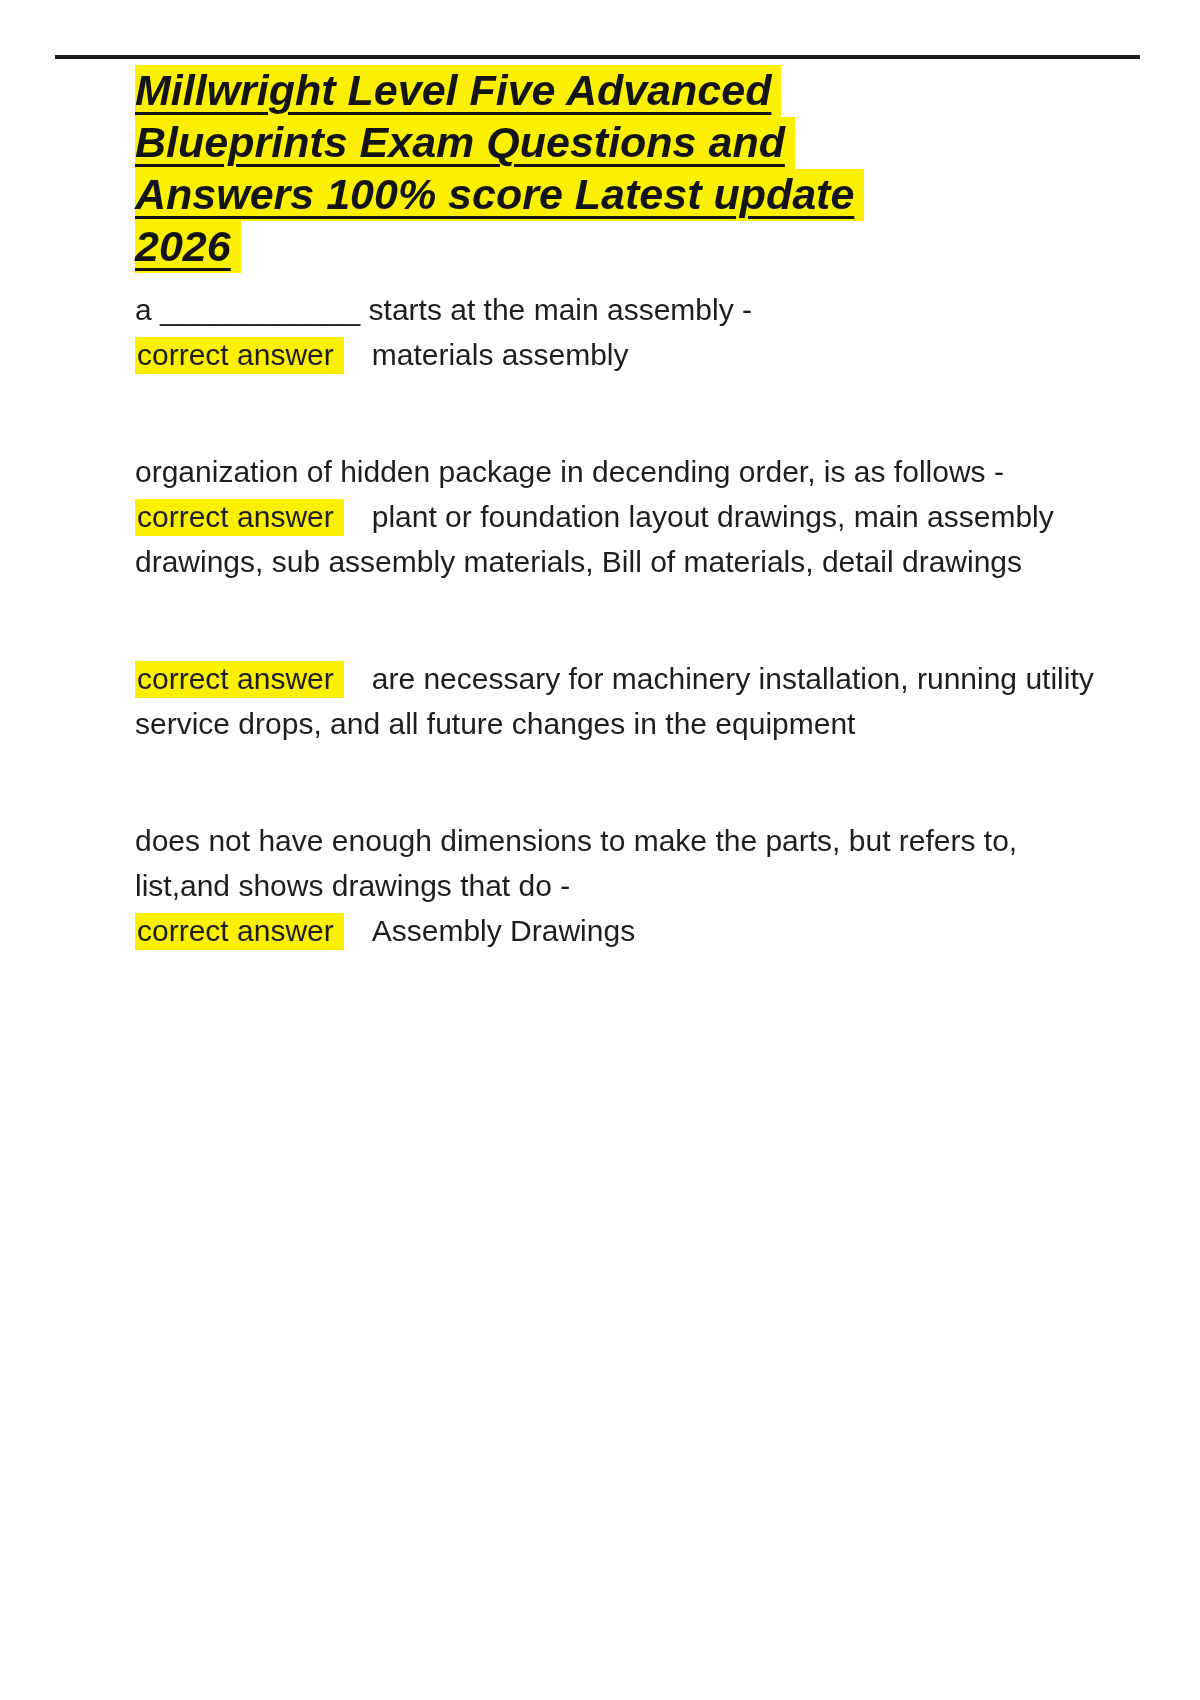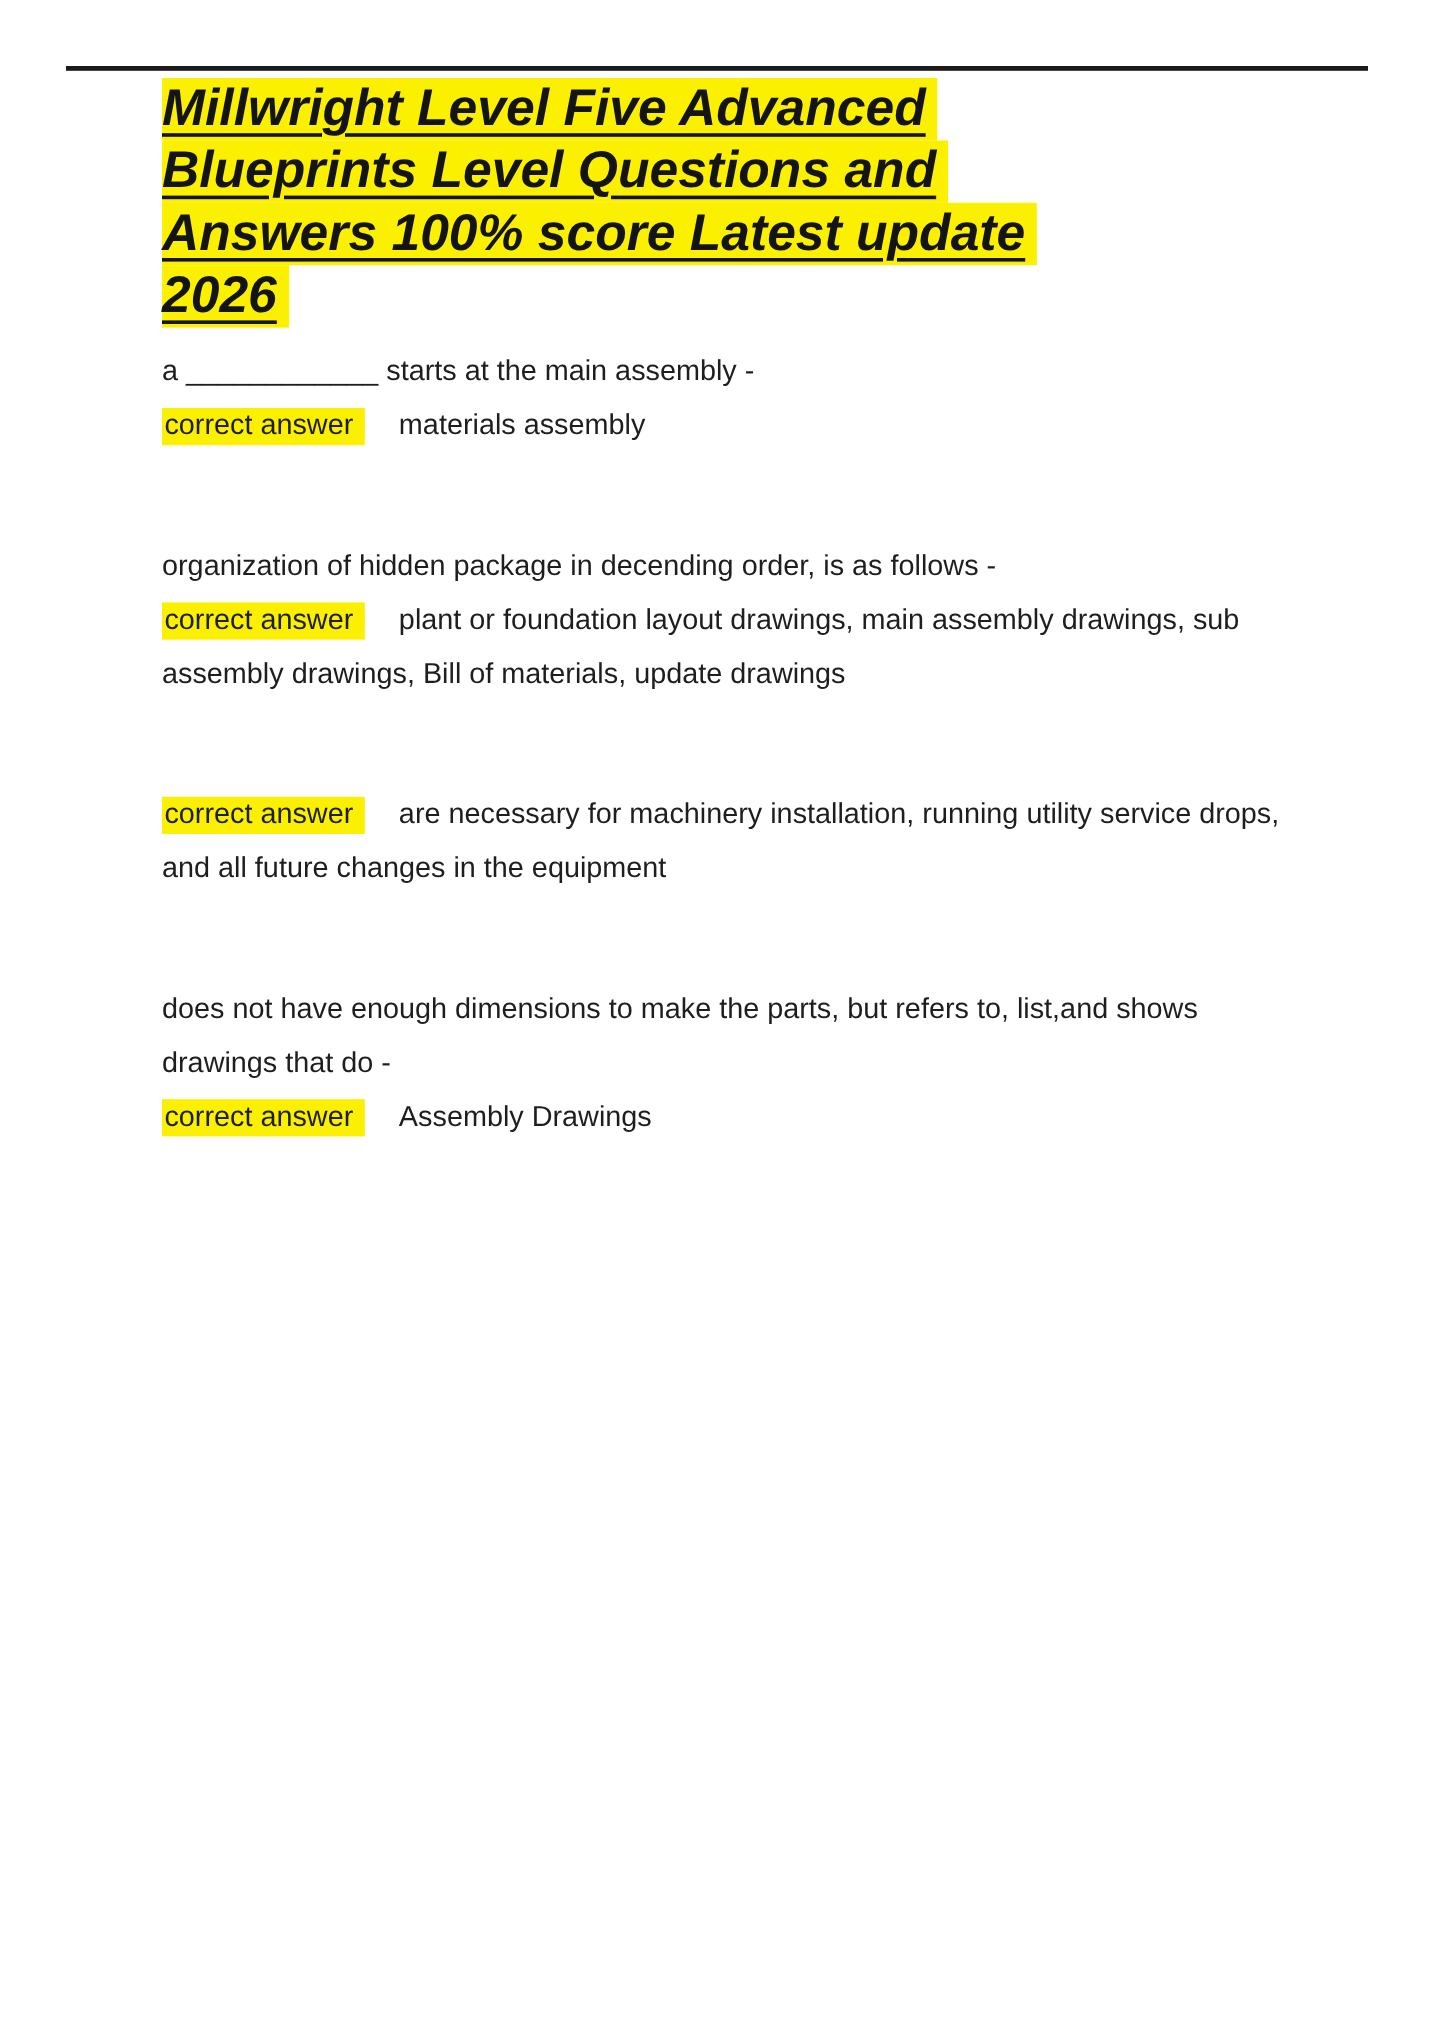--- a/index.html
+++ b/index.html
@@ -52,54 +52,54 @@
   .title-line .hl {
     text-decoration: underline;
     text-decoration-thickness: 3px;
     text-underline-offset: 7px;
     padding: 1px 10px 3px 0;
   }
 
   
   .qa {
     margin: 0 0 72px 0;
-    font-size: 24px;
+    font-size: 30px;
     line-height: 45px;
   }
   .qa p {
     margin: 0;
   }
   .label {
     padding: 1px 10px 3px 2px;
     margin-right: 28px;
   }
 </style>
 </head>
 <body>
 
 <div class="page">
   <div class="rule top"></div>
 
   <div class="content">
 
     <h1 class="title">
       <div class="title-line"><span class="hl">Millwright Level Five Advanced</span></div>
-      <div class="title-line"><span class="hl">Blueprints Level Questions and</span></div>
+      <div class="title-line"><span class="hl">Blueprints Exam Questions and</span></div>
       <div class="title-line"><span class="hl">Answers 100% score Latest update</span></div>
       <div class="title-line"><span class="hl">2026</span></div>
     </h1>
 
     <div class="qa">
       <p class="question">a ____________ starts at the main assembly -</p>
       <p class="answer"><span class="hl label">correct answer</span><span>materials assembly</span></p>
     </div>
 
     <div class="qa">
       <p class="question">organization of hidden package in decending order, is as follows -</p>
-      <p class="answer"><span class="hl label">correct answer</span><span>plant or foundation layout drawings, main assembly drawings, sub assembly drawings, Bill of materials, update drawings</span></p>
+      <p class="answer"><span class="hl label">correct answer</span><span>plant or foundation layout drawings, main assembly drawings, sub assembly materials, Bill of materials, detail drawings</span></p>
     </div>
 
     <div class="qa">
       <p class="answer"><span class="hl label">correct answer</span><span>are necessary for machinery installation, running utility service drops, and all future changes in the equipment</span></p>
     </div>
 
     <div class="qa">
       <p class="question">does not have enough dimensions to make the parts, but refers to, list,and shows drawings that do -</p>
       <p class="answer"><span class="hl label">correct answer</span><span>Assembly Drawings</span></p>
     </div>

